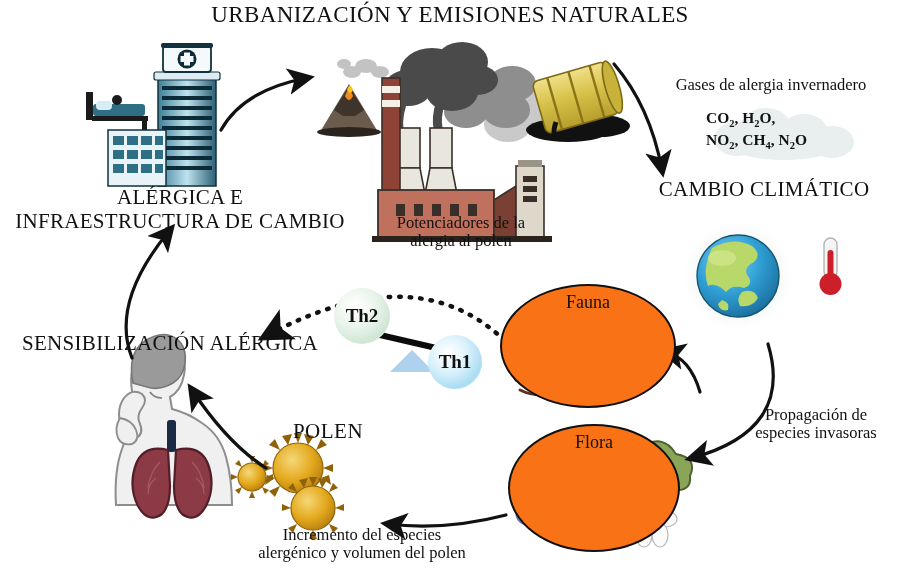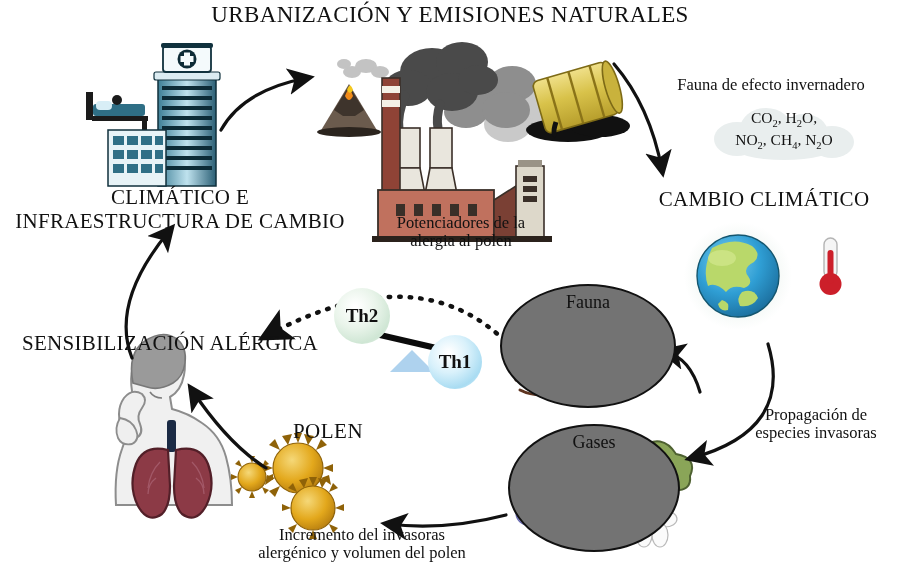--- a/index.html
+++ b/index.html
@@ -7,39 +7,39 @@
        font-family:"Liberation Serif","DejaVu Serif",serif;color:#111;}
   #stage{position:absolute;inset:0;width:898px;height:520px;}
   .lbl{position:absolute;text-align:center;line-height:1.12;}
   .cap{font-weight:400;letter-spacing:.3px;}
 
   
   #title{left:160px;top:2px;width:580px;font-size:23px;letter-spacing:.4px;}
 
   
   #cap-eco{left:0px;top:186px;width:360px;font-size:21px;}
-  #cap-cc{left:630px;top:188px;width:268px;font-size:21px;}
+  #cap-cc{left:630px;top:178px;width:268px;font-size:21px;}
   #cap-sens{left:0px;top:332px;width:340px;font-size:21px;}
 
   
   #txt-ghg{left:648px;top:76px;width:246px;font-size:16.5px;}
   #txt-pot{left:356px;top:214px;width:210px;font-size:16.5px;}
   #txt-prop{left:736px;top:406px;width:160px;font-size:16.5px;}
   #txt-incr{left:216px;top:526px;width:292px;font-size:16.5px;}
   #txt-polen{left:268px;top:420px;width:120px;font-size:21px;letter-spacing:.5px;}
 
   
   #cloud{position:absolute;left:706px;top:104px;width:156px;height:58px;}
   #cloud .puff{position:absolute;background:#e9eeee;border-radius:50%;}
   #gases{position:absolute;left:706px;top:108px;width:156px;
-         text-align:center;font-size:15.5px;line-height:1.25;font-weight:400;}
+         font-size:15.5px;line-height:1.25;font-weight:700;}
   #gases sub{font-size:10.5px;}
 
   
-  .oval{position:absolute;border:2.5px solid #111;border-radius:50%;background:#737373;}
+  .oval{position:absolute;border:2.5px solid #111;border-radius:50%;background:#f97316;}
   #oval-fauna{left:500px;top:284px;width:172px;height:120px;}
   #oval-flora{left:508px;top:424px;width:168px;height:124px;}
   .oval-title{position:absolute;width:100%;text-align:center;font-size:18px;top:6px;}
 
   
   #balance{position:absolute;left:330px;top:288px;width:172px;height:86px;}
   .bubble{position:absolute;border-radius:50%;display:flex;align-items:center;
           justify-content:center;font-size:19px;font-weight:700;color:#111;
           font-family:Liberation Serif, serif;}
   #th2{left:4px;top:0px;width:56px;height:56px;
@@ -418,29 +418,29 @@
       <path d="M266 468 q-38 -24 -74 -78" marker-end="url(#ah)"></path>
       <path d="M132 358 q-22 -56 38 -128" marker-end="url(#ah)"></path>
       <path d="M416 520 q-30 -20 -92 -24" stroke-width="0"></path>
       <path d="M512 348 q-90 -96 -246 -12" stroke-dasharray="1.5 9" stroke-width="4.5" marker-end="url(#ahs)"></path>
     </g>
   </svg>
 
   <div class="lbl cap" id="title">URBANIZACIÓN Y EMISIONES NATURALES</div>
 
   <div class="lbl cap" id="cap-eco">
-    <div>CLIMÁTICO E</div>
+    <div>ALÉRGICA E</div>
     <div>INFRAESTRUCTURA DE CAMBIO</div>
   </div>
 
   <div class="lbl cap" id="cap-cc">CAMBIO CLIMÁTICO</div>
 
   <div class="lbl cap" id="cap-sens">SENSIBILIZACIÓN ALÉRGICA</div>
 
-  <div class="lbl" id="txt-ghg">Fauna de efecto invernadero</div>
+  <div class="lbl" id="txt-ghg">Gases de alergia invernadero</div>
 
   <div id="cloud">
     <div class="puff" style="left:8px;  top:18px; width:46px; height:34px;"></div>
     <div class="puff" style="left:34px; top:4px;  width:52px; height:42px;"></div>
     <div class="puff" style="left:74px; top:10px; width:48px; height:38px;"></div>
     <div class="puff" style="left:104px;top:22px; width:44px; height:32px;"></div>
     <div class="puff" style="left:26px; top:28px; width:104px;height:28px;"></div>
   </div>
   <div id="gases">
     <div><span>CO<sub>2</sub>, H<sub>2</sub>O,</span></div>
@@ -451,31 +451,31 @@
     <div>Potenciadores de la</div>
     <div>alergia al polen</div>
   </div>
 
   <div class="lbl" id="txt-prop">
     <div>Propagación de</div>
     <div>especies invasoras</div>
   </div>
 
   <div class="lbl" id="txt-incr">
-    <div>Incremento del invasoras</div>
+    <div>Incremento del especies</div>
     <div>alergénico y volumen del polen</div>
   </div>
 
   <div class="lbl cap" id="txt-polen">POLEN</div>
 
   <div class="oval" id="oval-fauna">
     <div class="oval-title">Fauna</div>
   </div>
   <div class="oval" id="oval-flora">
-    <div class="oval-title">Gases</div>
+    <div class="oval-title">Flora</div>
   </div>
 
   <div id="balance">
     <div id="beam"></div>
     <div id="fulcrum"></div>
     <div class="bubble" id="th2">Th2</div>
     <div class="bubble" id="th1">Th1</div>
   </div>
 
 </div>

